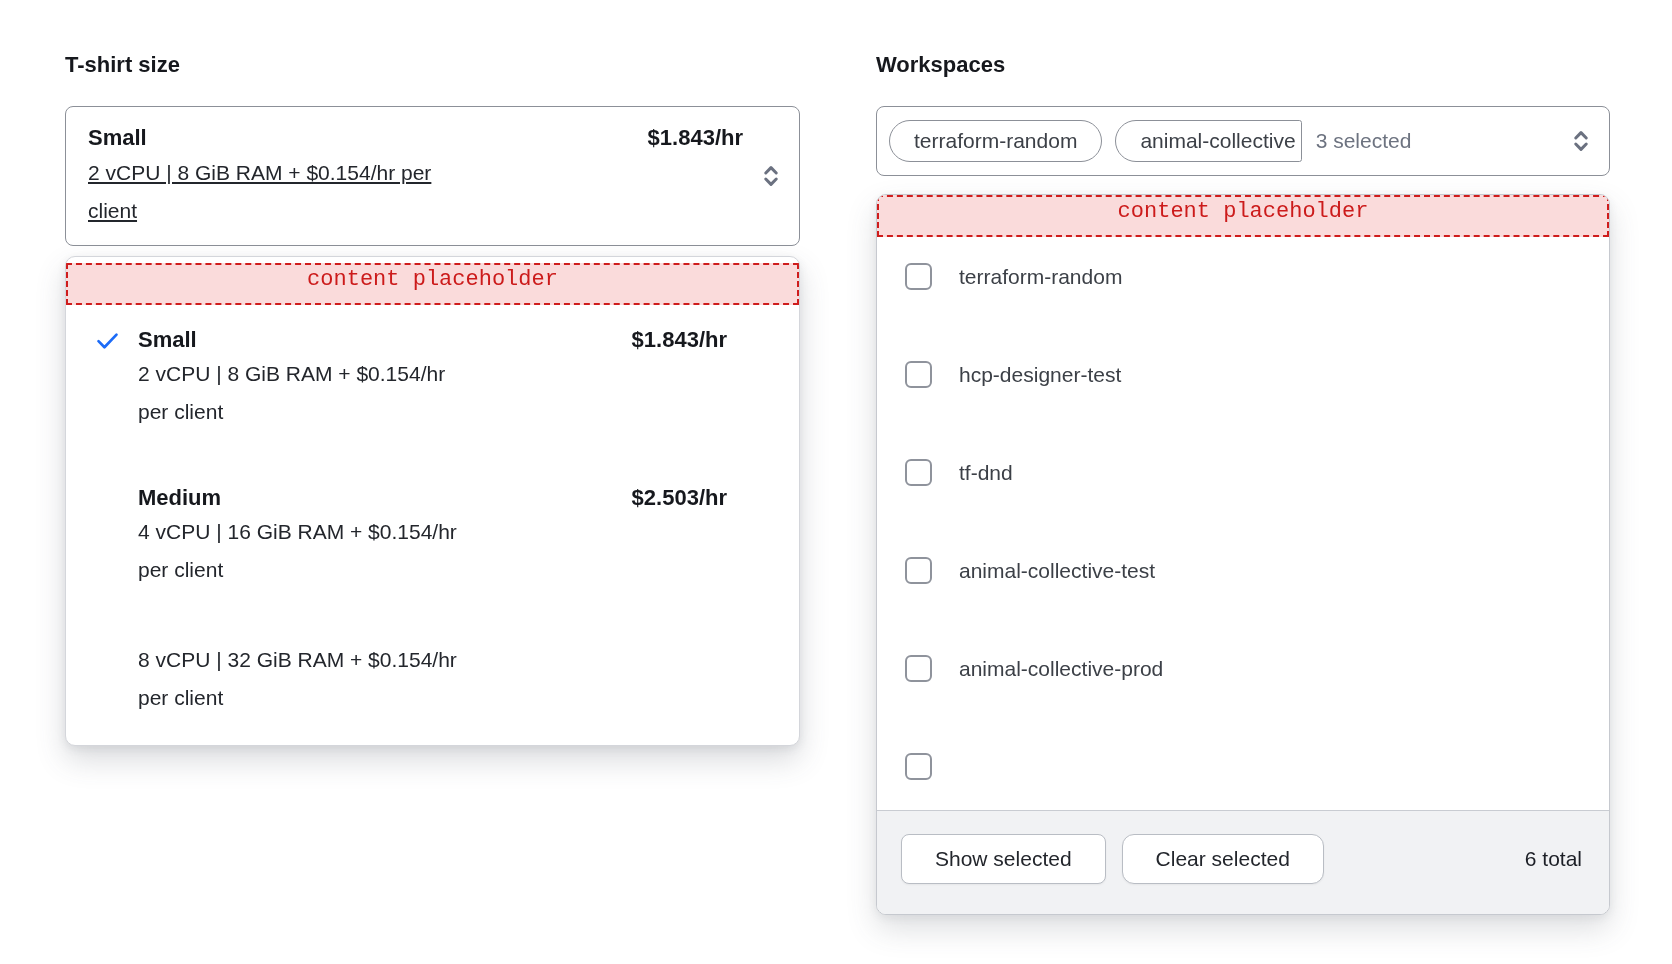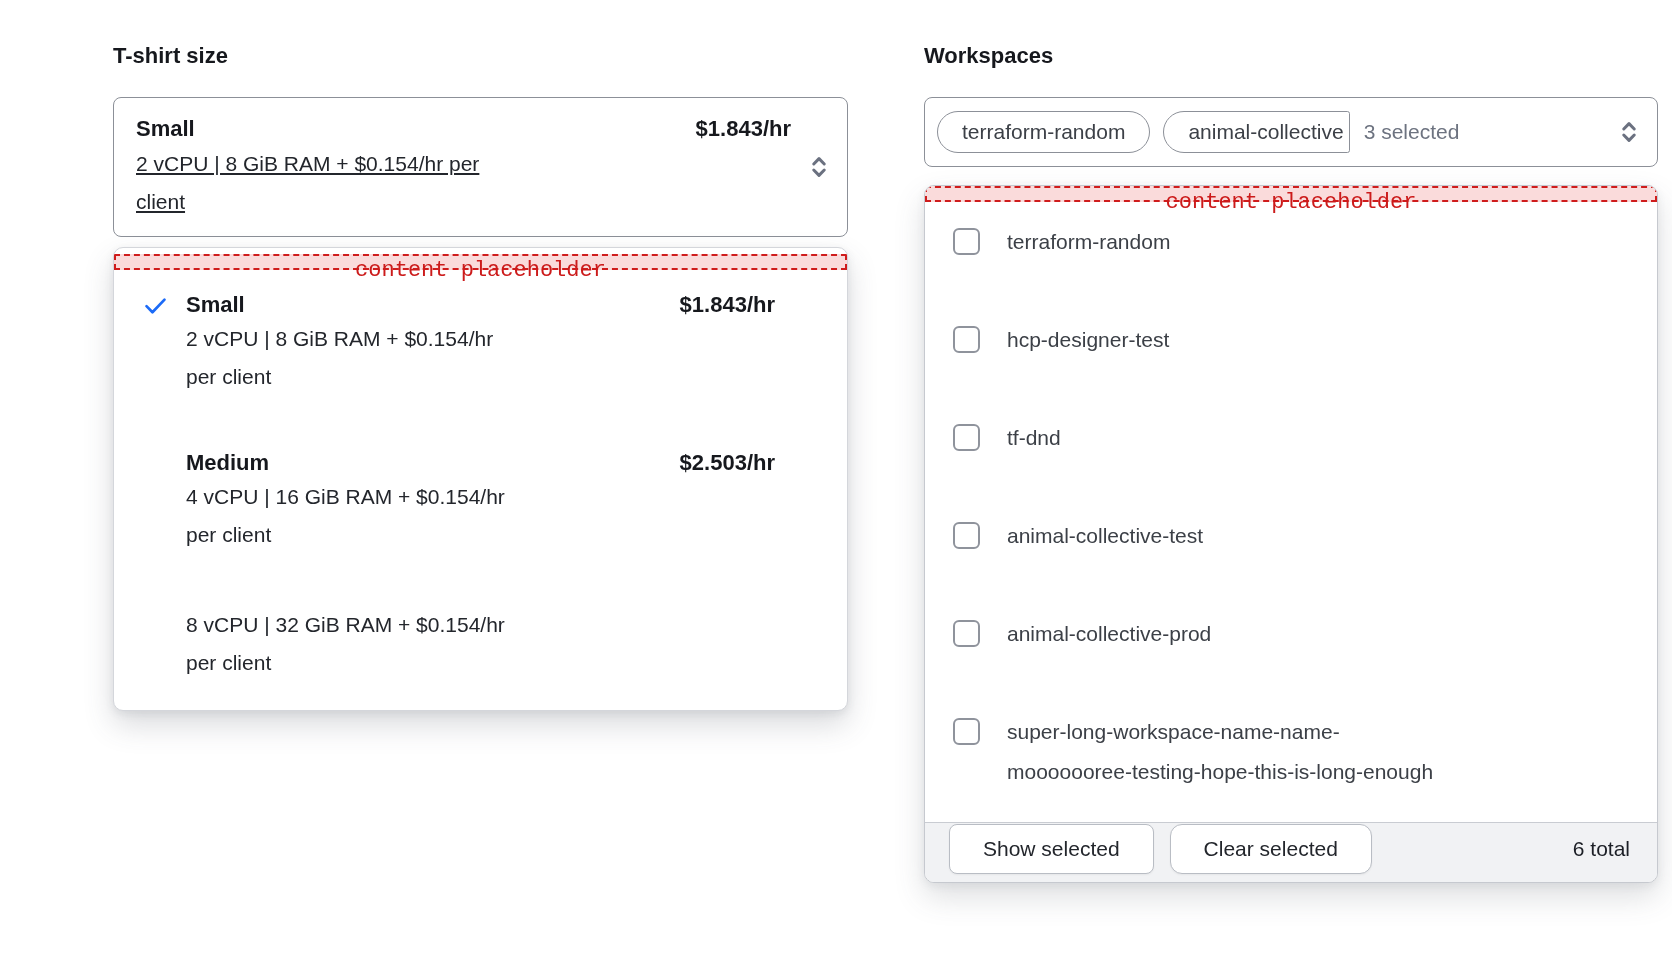--- a/index.html
+++ b/index.html
@@ -4,21 +4,21 @@
 <style>
   * { box-sizing: border-box; }
   html,body { margin:0; padding:0; }
   body {
     width:1672px; height:964px; position:relative;
     background:#ffffff;
     font-family:"Liberation Sans", sans-serif;
     color:#16181d;
     overflow:hidden;
   }
-  .col { position:absolute; top:42px;margin-left:48px; }
+  .col { position:absolute; top:51px; }
   .col-left  { left:65px;  width:735px; }
   .col-right { left:876px; width:734px; }
   .section-label { font-size:22px; font-weight:700; line-height:28px; margin:0 0 27px 0; color:#16181d; }
 
   
   .select-trigger {
     display:flex; align-items:stretch;
     border:1.5px solid #8c9098; border-radius:8px; background:#fff;
     height:140px; padding:15px 12px 15px 22px; cursor:pointer;
   }
@@ -33,21 +33,21 @@
     border:1px solid #d4d6db; border-radius:10px;
     box-shadow:0 14px 30px rgba(70,75,90,.20), 0 3px 8px rgba(70,75,90,.10);
     overflow:hidden; padding-bottom:2px;
   }
   .placeholder-banner {
     border-top:2px dashed #cf1c1c; border-bottom:2px dashed #cf1c1c;
     border-left:2px dashed #cf1c1c; border-right:2px dashed #cf1c1c;
     background:#fadbdb; color:#cc1b1b;
     font-family:"Liberation Mono", monospace;
     font-size:22px; line-height:30px; text-align:center;
-    height:16px;
+    height:42px;
   }
   .dropdown-card .placeholder-banner { margin:6px 0 0 0; }
   .options { margin-top:-6px; }
   .option { display:flex; padding:26px 72px 26px 28px; cursor:pointer; }
   .check-col { width:44px; flex:none; padding-top:2px; }
   .option-body { flex:1; min-width:0; }
   .option-head { display:flex; align-items:baseline; }
   .option-title { font-size:22px; font-weight:700; line-height:30px; }
   .option-price { margin-left:auto; font-size:22px; font-weight:700; line-height:30px; white-space:nowrap; }
   .option-desc { font-size:21px; line-height:38px; color:#23262c; }
@@ -80,21 +80,21 @@
   .checkbox {
     width:27px; height:27px; flex:none;
     border:2px solid #8f939c; border-radius:6px; background:#fff;
     margin:6px 27px 0 0; cursor:pointer;
   }
   .ws-option-label { font-size:21px; line-height:40px; color:#3c4047; }
 
   .ws-footer {
     display:flex; align-items:center;
     border-top:1.5px solid #c9ccd2; background:#f1f2f4;
-    height:60px; padding:0 27px 8px 24px;
+    height:104px; padding:0 27px 8px 24px;
   }
   .btn {
     background:#fff; border:1px solid #b9bdc4; border-radius:8px;
     padding:11px 33px; font-size:21px; line-height:26px; color:#23262c;
     font-family:"Liberation Sans", sans-serif; cursor:pointer;
     box-shadow:0 1px 2px rgba(0,0,0,.05);
   }
   .btn + .btn { margin-left:16px;border-radius:12px; }
   .ws-total { margin-left:auto; font-size:21px; color:#1c1f26; }
 </style>
@@ -212,24 +212,20 @@
         <span class="ws-option-label">animal-collective-test</span>
       </div>
 
       <div class="ws-row">
         <span class="checkbox"></span>
         <span class="ws-option-label">animal-collective-prod</span>
       </div>
 
       <div class="ws-row">
         <span class="checkbox"></span>
-        <span class="ws-option-label">
-          <span>super-long-workspace-name-name-</span><br>
-          <span>mooooooree-testing-hope-this-is-long-enough</span>
-        </span>
       </div>
 
     </div>
 
     <div class="ws-footer">
       <button class="btn">Show selected</button>
       <button class="btn">Clear selected</button>
       <span class="ws-total">6 total</span>
     </div>
   </div>

